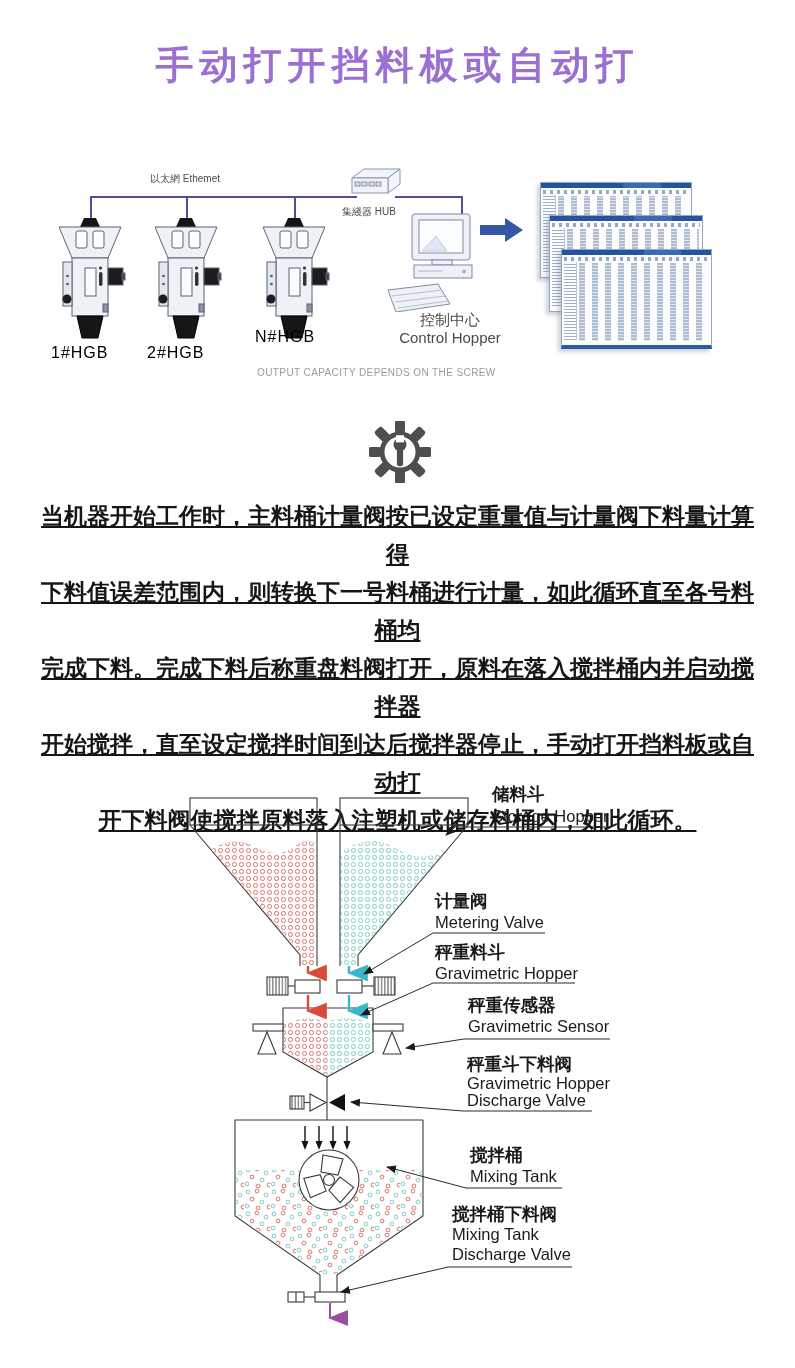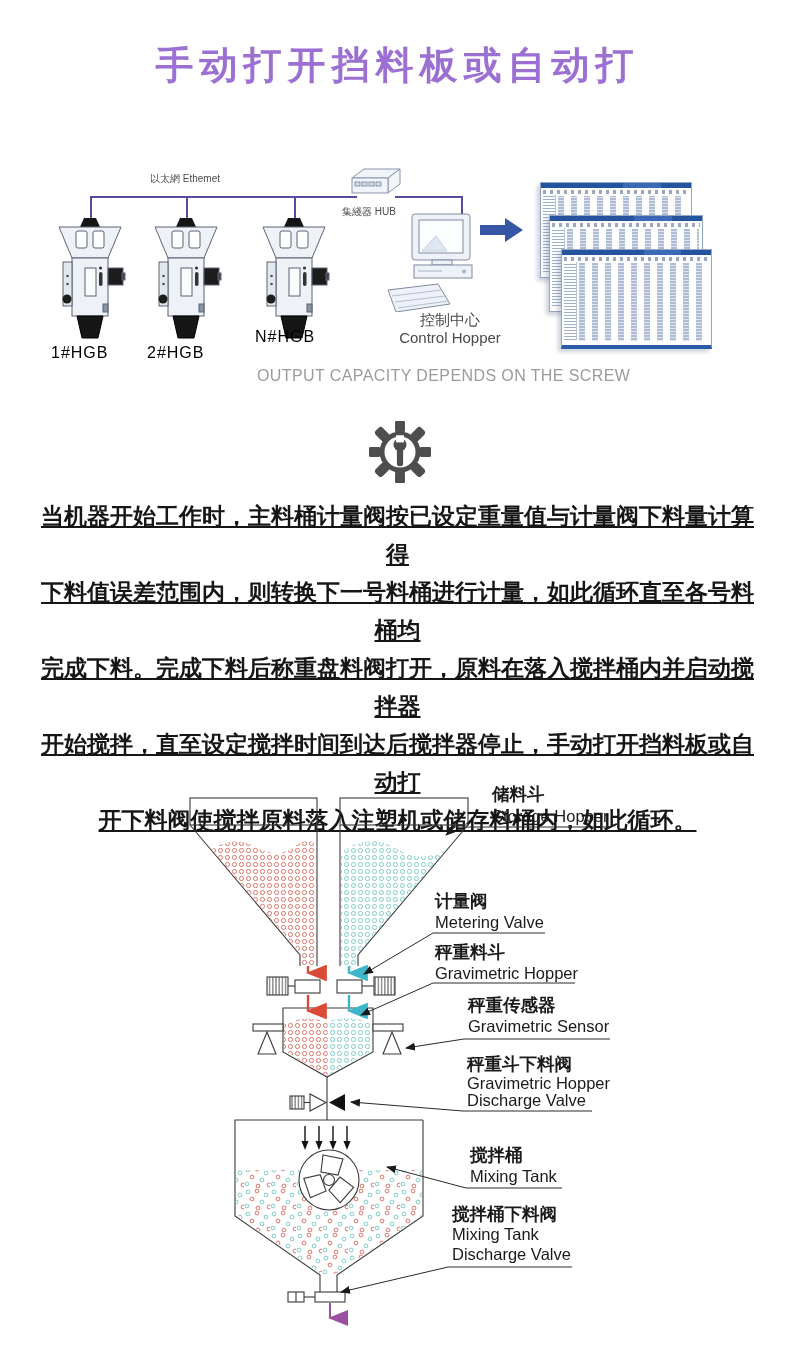--- a/index.html
+++ b/index.html
@@ -8,21 +8,21 @@
   .abs{position:absolute;}
   
   .title{position:absolute;top:40px;left:0;width:795px;text-align:center;
          font-size:38px;font-weight:bold;letter-spacing:6px;color:#9c6fd2;}
   
   .netlabel{position:absolute;font-size:10px;color:#4a4a4a;}
   .machine-label{position:absolute;width:80px;text-align:left;font-size:16px;
                  letter-spacing:1px;color:#000000;}
   .cc-label{position:absolute;left:392px;top:311px;width:116px;text-align:center;
             font-size:15px;line-height:18px;color:#4a4a4a;}
-  .caption{position:absolute;left:257px;top:367px;font-size:16px;letter-spacing:.4px;color:#9b9b9b;}
+  .caption{position:absolute;left:257px;top:367px;font-size:10px;letter-spacing:.4px;color:#9b9b9b;}
   
   .sheet{position:absolute;background:#fdfdfe;border:1px solid #93a6c4;
          box-shadow:-3px 3px 4px rgba(90,110,140,.30);}
   .sheet .bar{position:absolute;left:0;right:0;top:0;height:5px;
               background:linear-gradient(90deg,#24549e 0 55%,#3a69b5 55% 80%,#24549e 80% 100%);}
   .sheet .tool{position:absolute;left:2px;right:2px;top:7px;height:4px;opacity:.85;
                background:repeating-linear-gradient(90deg,#8898b4 0 3px,transparent 3px 7px);}
   .sheet .rows{position:absolute;left:2px;top:12px;bottom:5px;width:12px;border-right:1px solid #b8c4d8;
                background:repeating-linear-gradient(0deg,#9fb0ca 0 1px,transparent 1px 3px);}
   .sheet .cols{position:absolute;left:17px;right:3px;top:13px;bottom:4px;

